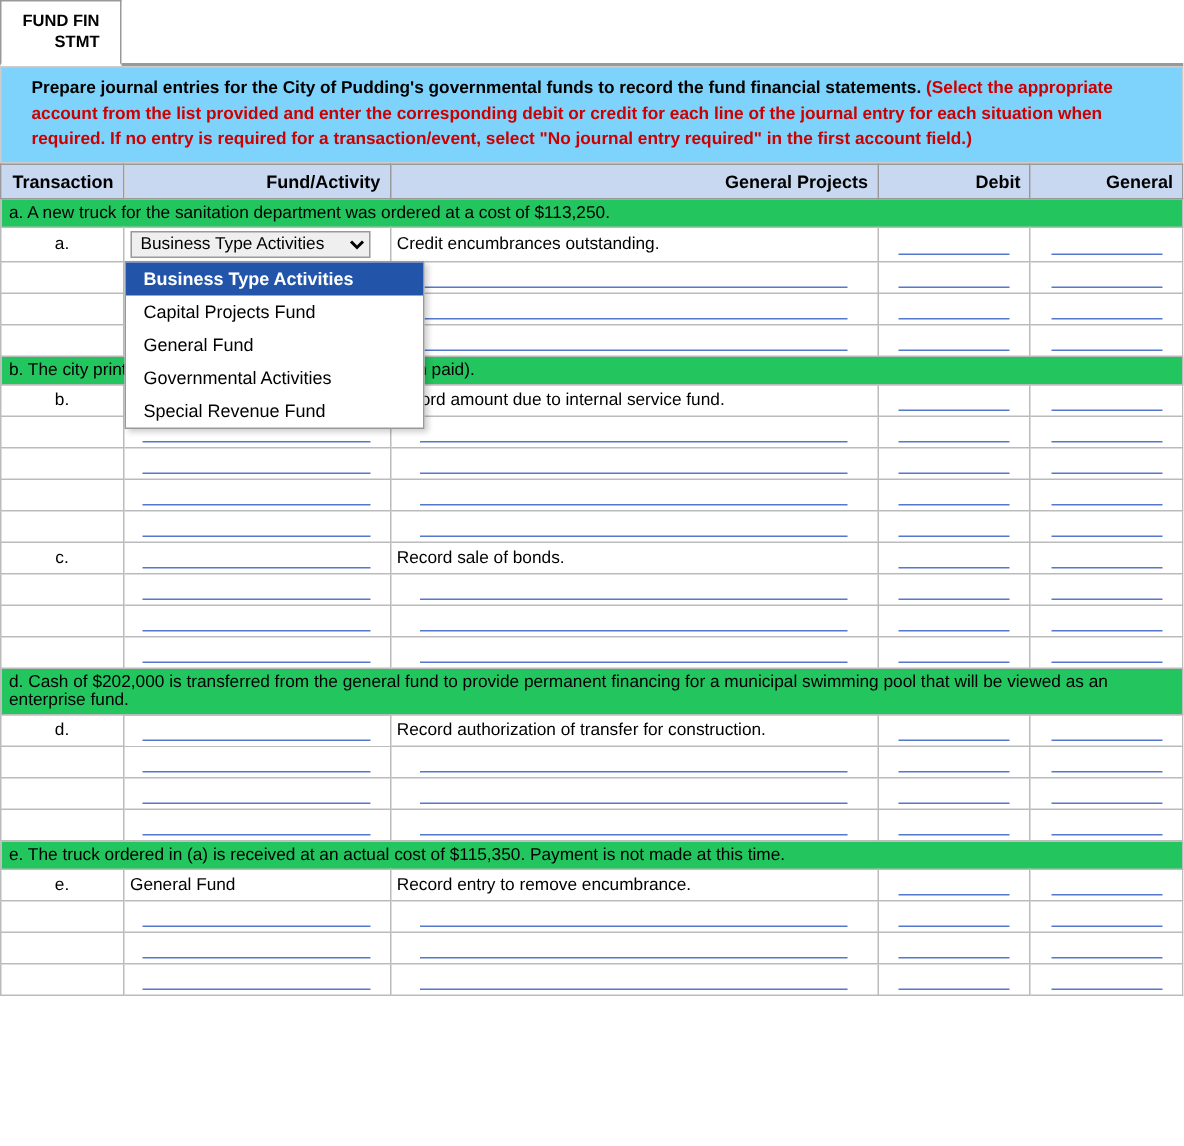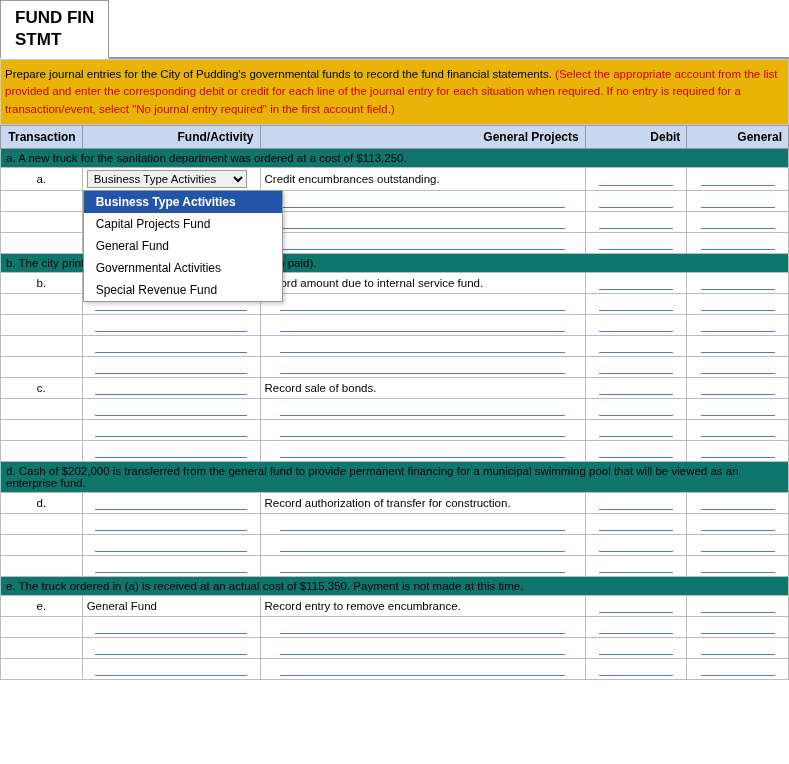--- a/index.html
+++ b/index.html
@@ -15,38 +15,39 @@
       display: flex;
       border-bottom: 2px solid #999;
       margin-bottom: 0;
     }
     .tab {
       padding: 6px 14px;
       border: 1px solid #999;
       border-bottom: none;
       background: #e8e8e8;
       cursor: pointer;
-      font-size: 17px;
+      font-size: 11px;
       font-weight: bold;
-      text-align: left;
+      text-align: right;
       line-height: 1.3;
     }
     .tab.active {
       background: #fff;
       border-bottom: 2px solid #fff;
       margin-bottom: -2px;
     }
 
     
     .instructions {
       border: 1px solid #ccc;
-      padding: 6px 4px;
+      padding: 6px 20px;
       font-size: 11.5px;
       line-height: 1.5;
-      background: #eab308;
+      background: #7dd3fc;
+      font-weight: bold;
     }
     .instructions .highlight {
       color: #cc0000;
     }
 
     
     .main-table {
       width: 100%;
       border-collapse: collapse;
       border: 1px solid #999;
@@ -59,21 +60,21 @@
       font-weight: bold;
       font-size: 12px;
     }
     .main-table td {
       border: 1px solid #bbb;
       padding: 2px 4px;
       font-size: 11.5px;
       vertical-align: middle;
     }
     .section-header td {
-      background: #0f766e;
+      background: #22c55e;
       font-size: 11.5px;
       padding: 3px 5px;
       border-top: 1px solid #999;
     }
 
     .trans-cell {
       width: 80px;
       text-align: center;
     }
     .fund-cell {

